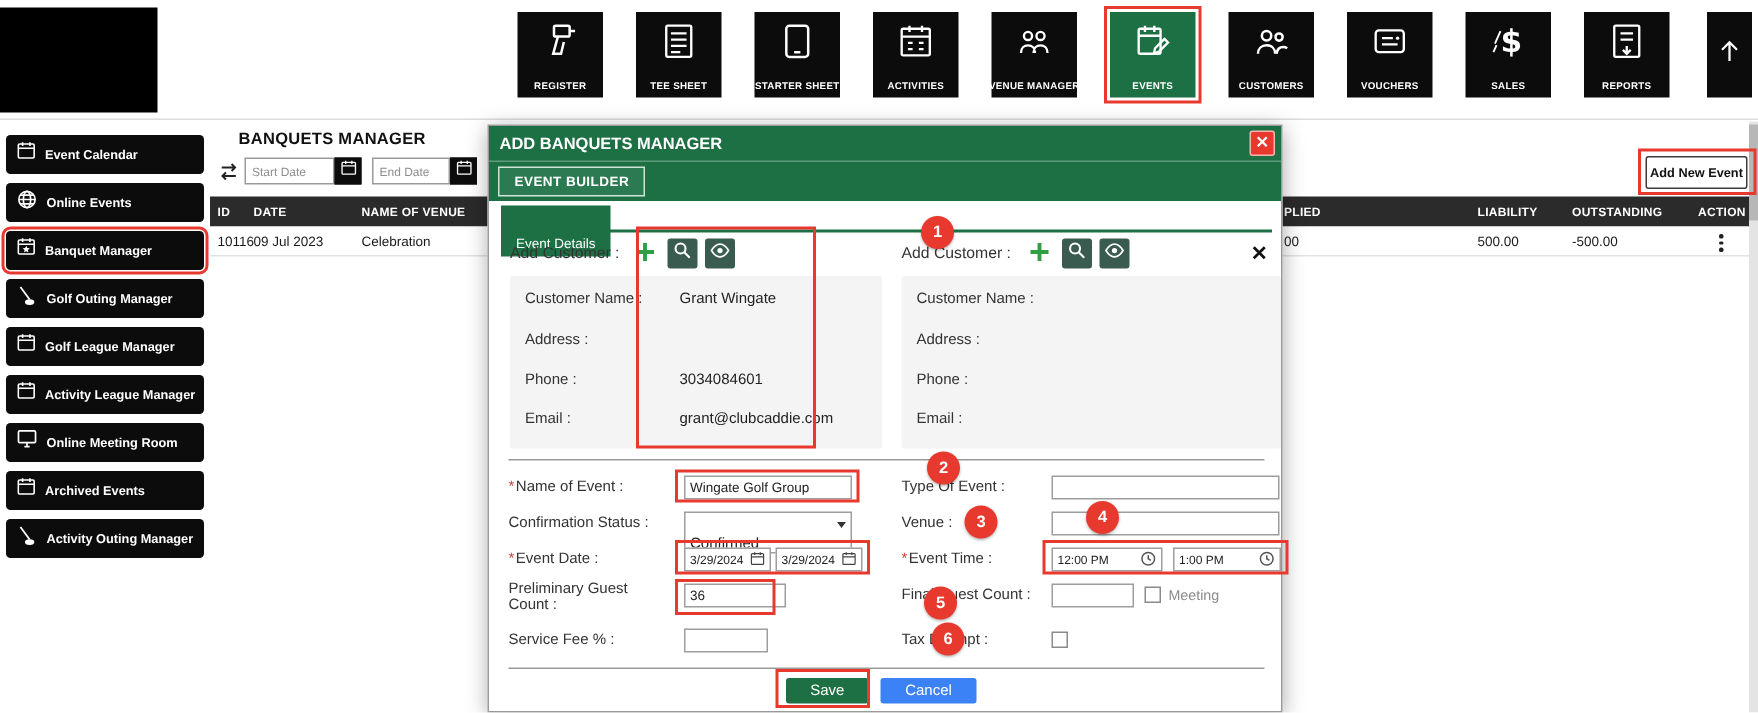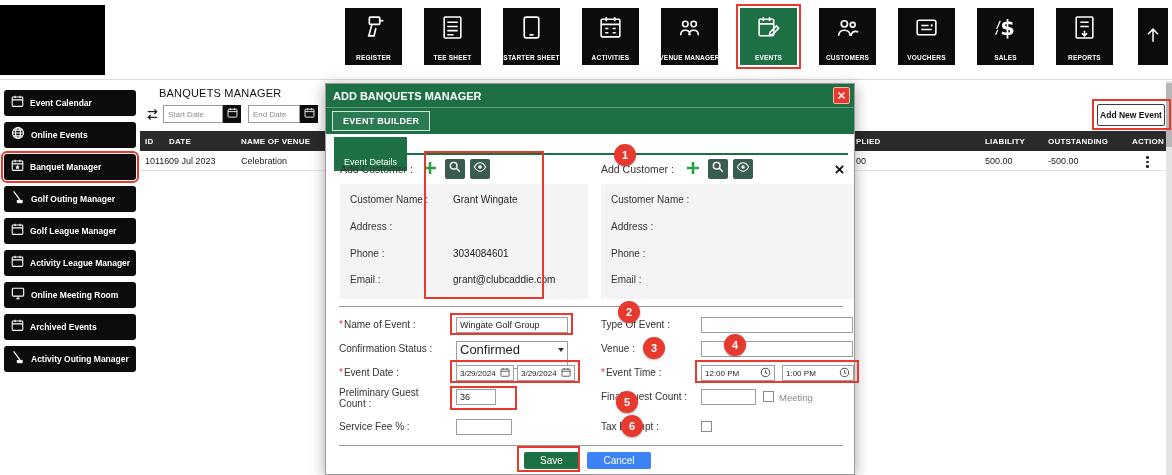--- a/index.html
+++ b/index.html
@@ -16,21 +16,21 @@
   .tool-btn.active{background:#1d7044;outline:2px solid #e8392f;outline-offset:2px}
   .scrolltop{position:absolute;left:1138px;top:8px;width:30px;height:57px;background:#0c0c0c;color:#fff;display:flex;align-items:center;justify-content:center}
 
   
   .sidebar{position:absolute;left:4px;top:90px;width:132px;display:flex;flex-direction:column;gap:6px}
   .side-item{height:26px;background:#0c0c0c;color:#fff;border-radius:3px;display:flex;align-items:center;gap:6px;padding:0 7px}
   .side-item .s-label{font-size:8.5px;font-weight:bold;white-space:nowrap}
   .side-item.highlighted{outline:2px solid #e8392f;outline-offset:1px}
 
   
-  .main-title{position:absolute;left:159px;top:87px;font-size:11px;font-weight:normal;letter-spacing:.2px}
+  .main-title{position:absolute;left:159px;top:87px;font-size:11px;font-weight:bold;letter-spacing:.2px}
   .refresh{position:absolute;left:145px;top:107px;color:#222}
   .date-group{position:absolute;top:105px;display:flex}
   .date-input{height:18px;border:1px solid #9a9a9a;font-size:8px;padding:0 4px;color:#333;font-family:"Liberation Sans",sans-serif}
   .date-input::placeholder{color:#8d8d8d}
   .cal-btn{width:18px;height:18px;background:#0c0c0c;color:#fff;display:flex;align-items:center;justify-content:center;border:1px solid #0c0c0c}
   .add-new-btn{position:absolute;left:1097px;top:104px;width:68px;height:22px;background:#fff;border:1px solid #3c3c3c;border-radius:2px;font-size:8.5px;font-weight:600;display:flex;align-items:center;justify-content:center}
   .tbl-head{position:absolute;left:140px;top:131px;width:1032px;height:20px;background:#2b2b2b;color:#fff;font-size:8px;font-weight:bold;letter-spacing:.2px}
   .tbl-row{position:absolute;left:140px;top:151px;width:1032px;height:20px;background:#fff;border-bottom:1px solid #e2e2e2;font-size:9px;color:#1a1a1a}
   .cell{position:absolute;top:5px;white-space:nowrap}
   .tbl-head .cell{top:6px}
@@ -52,21 +52,21 @@
   .req{color:#d43f3a;margin-right:1px}
   .plus-ic{position:absolute;color:#2f9e44}
   .sq-btn{position:absolute;width:20px;height:20px;background:#3a5c50;color:#fff;display:flex;align-items:center;justify-content:center;border-radius:2px}
   .x-ic{position:absolute;color:#111}
   .cust-panel{position:absolute;width:248px;height:115px;background:#f4f4f4;border-radius:2px}
   .cp-label{position:absolute;left:10px;font-size:10px;color:#333;white-space:nowrap}
   .cp-value{position:absolute;left:113px;font-size:10px;color:#222;white-space:nowrap}
   .m-div{position:absolute;left:13px;width:504px;border-bottom:1px solid #999}
   .f-input{position:absolute;height:16px;border:1px solid #9e9e9e;font-size:9px;padding:0 3px;color:#222;background:#fff;font-family:"Liberation Sans",sans-serif}
   .pick-box{position:absolute;height:16px;border:1px solid #9e9e9e;background:#fff;display:flex;align-items:center;justify-content:space-between;padding:0 3px;font-size:8px;color:#222;white-space:nowrap}
-  .sel-box{position:absolute;height:28px;border:1px solid #9e9e9e;background:#fff;display:flex;align-items:flex-start;padding:0 14px 0 3px;font-size:13px;color:#222}
+  .sel-box{position:absolute;height:28px;border:1px solid #9e9e9e;background:#fff;display:flex;align-items:flex-end;padding:0 14px 0 3px;font-size:10px;color:#222}
   .sel-caret{position:absolute;right:3px;top:6px;width:0;height:0;border-left:3.5px solid transparent;border-right:3.5px solid transparent;border-top:4.5px solid #333}
   .cb{position:absolute;width:11px;height:11px;border:1px solid #8a8a8a;background:#fff}
   .verified-lbl{position:absolute;font-size:9.5px;color:#8b8b8b;white-space:nowrap}
   .m-btn{position:absolute;height:17px;border-radius:2px;color:#fff;font-size:10px;display:flex;align-items:center;justify-content:center;border:none;font-family:"Liberation Sans",sans-serif}
   .btn-save{left:198px;top:368px;width:55px;background:#1d7044}
   .btn-cancel{left:261px;top:368px;width:64px;background:#3b82f6}
 
   
   .ann-box{position:absolute;border:2px solid #e8392f;z-index:50;pointer-events:none}
   .ann-circle{position:absolute;width:22px;height:22px;border-radius:50%;background:#e8392f;color:#fff;font-size:11px;font-weight:bold;display:flex;align-items:center;justify-content:center;z-index:51;box-shadow:0 1px 2px rgba(0,0,0,.3)}
@@ -463,21 +463,21 @@
         </svg></span>
   </div>
   <div class="pick-box" style="left:456px;top:281px;width:72px" data-interactable="true">
     <span data-interactable="false">1:00 PM</span>
     <span data-interactable="false" style="color:#555"><svg width="11" height="11" viewBox="0 0 12 12">
           <use href="#i-clock"></use>
         </svg></span>
   </div>
 
   <div class="m-label-wrap" style="left:13px;top:303px;width:100px" data-interactable="false">Preliminary Guest Count :</div>
-  <input class="f-input" style="left: 130px; top: 305px; width: 40px;" data-interactable="true" value="36">
+  <input class="f-input" style="left: 130px; top: 305px; width: 68px;" data-interactable="true" value="36">
   <span class="m-label" style="left:275px;top:307px" data-interactable="false">Final Guest Count :</span>
   <input class="f-input" style="left: 375px; top: 305px; width: 55px;" data-interactable="true" value="">
   <span class="cb" style="left:437px;top:307px" data-interactable="true"></span>
   <span class="verified-lbl" style="left:453px;top:308px" data-interactable="false">Meeting</span>
 
   <span class="m-label" style="left:13px;top:337px" data-interactable="false">Service Fee % :</span>
   <input class="f-input" style="left: 130px; top: 335px; width: 56px;" data-interactable="true" value="">
   <span class="m-label" style="left:275px;top:337px" data-interactable="false">Tax Exempt :</span>
   <span class="cb" style="left:375px;top:337px" data-interactable="true"></span>
 

